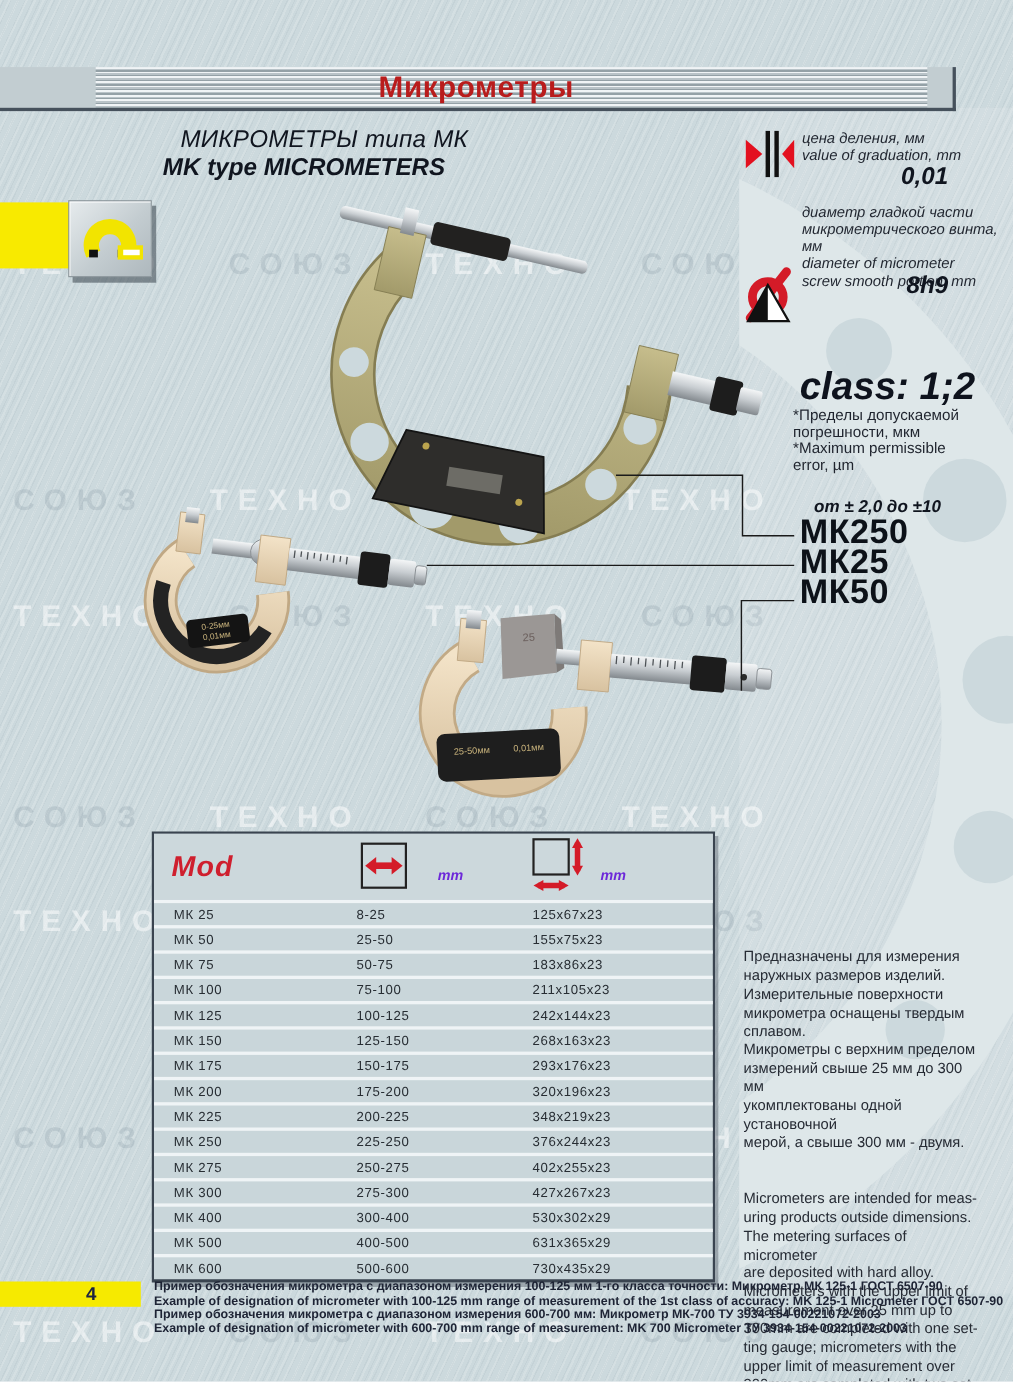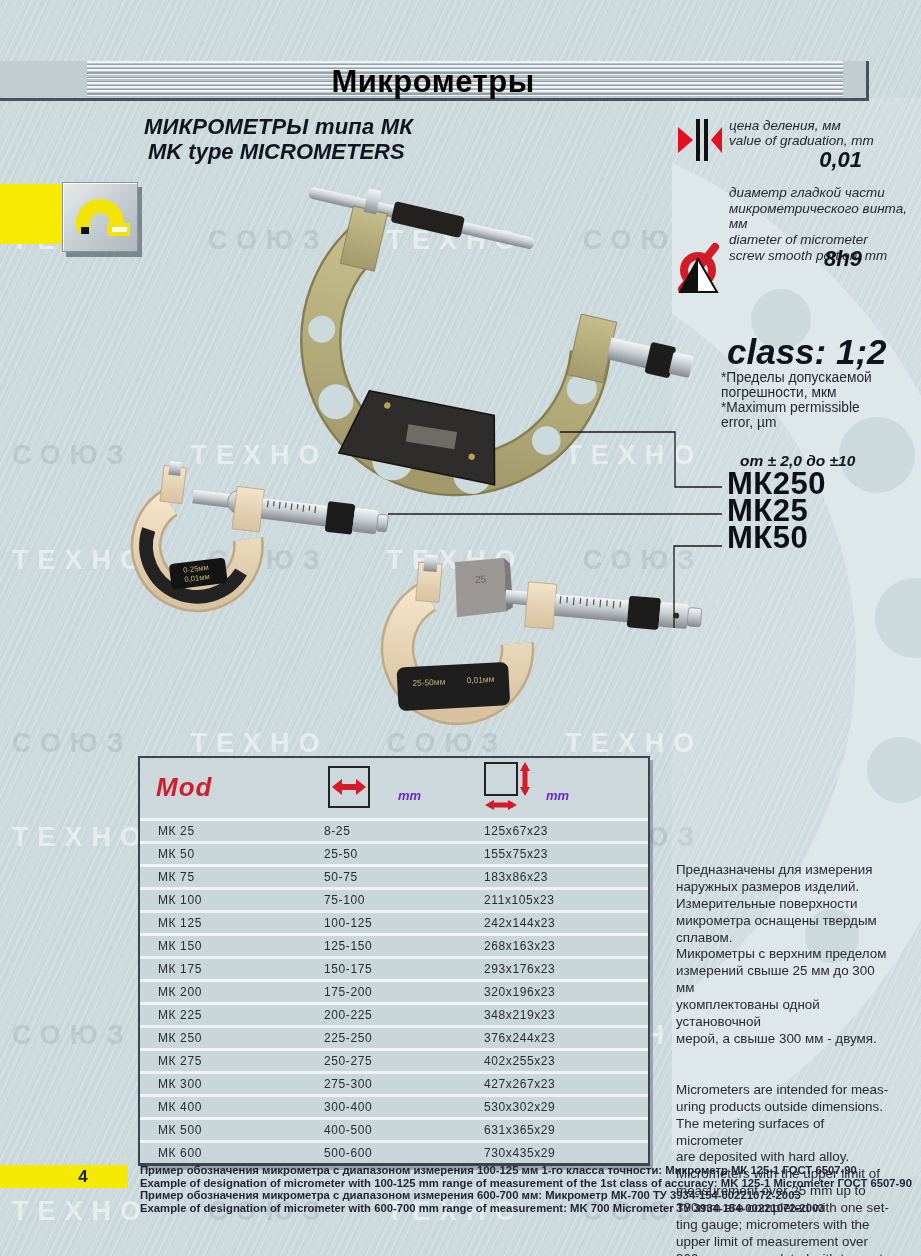--- a/index.html
+++ b/index.html
@@ -17,22 +17,22 @@
   .wa{color:rgba(255,255,255,0.50);}
   .wb{color:rgba(140,158,168,0.28);}
   
   .right-panel{left:672px;top:98px;width:249px;height:1078px;background:rgba(255,255,255,0.12);}
   
   .header-bar{left:0;top:61px;width:866px;height:37px;background:#c2cdd1;
     border-bottom:3px solid #46515c;border-right:3px solid #46515c;}
   .header-ridges{position:absolute;left:87px;top:0;width:756px;height:37px;
     background:repeating-linear-gradient(180deg,#f0f4f6 0 1.6px,#b9c3c8 1.6px 3px,#94a1a7 3px 4.2px);}
   .header-title{position:absolute;left:0;top:3px;width:100%;text-align:center;
-    font-size:31px;font-weight:bold;color:#000000;letter-spacing:0.5px;}
-  .title-ru{left:144px;top:114px;font-size:22px;font-weight:bold;font-style:italic;color:#10151f;letter-spacing:0.2px;}
+    font-size:27px;font-weight:bold;color:#b91c1c;letter-spacing:0.5px;}
+  .title-ru{left:164px;top:114px;font-size:22px;font-weight:normal;font-style:italic;color:#10151f;letter-spacing:0.2px;}
   .title-en{left:148px;top:139px;font-size:22px;font-weight:bold;font-style:italic;color:#10151f;}
   
   .yellow-strip{left:0;top:184px;width:64px;height:60px;background:#f8ea00;}
   .glyph-btn{left:62px;top:182px;width:74px;height:68px;
     background:linear-gradient(135deg,#e6ebed 0%,#c3ccd0 55%,#aeb8bd 100%);
     border:1px solid #8a9499;box-shadow:4px 5px 0 rgba(55,65,75,0.55), inset 1px 1px 0 #ffffff;}
   
   .spec-label{font-size:13.5px;font-style:italic;line-height:15.5px;color:#1f242e;white-space:pre-line;}
   .spec-value{font-size:22px;font-weight:bold;font-style:italic;color:#10151f;text-align:right;}
   .class-text{left:727px;top:332px;font-size:35px;font-weight:bold;font-style:italic;color:#0e131d;}

